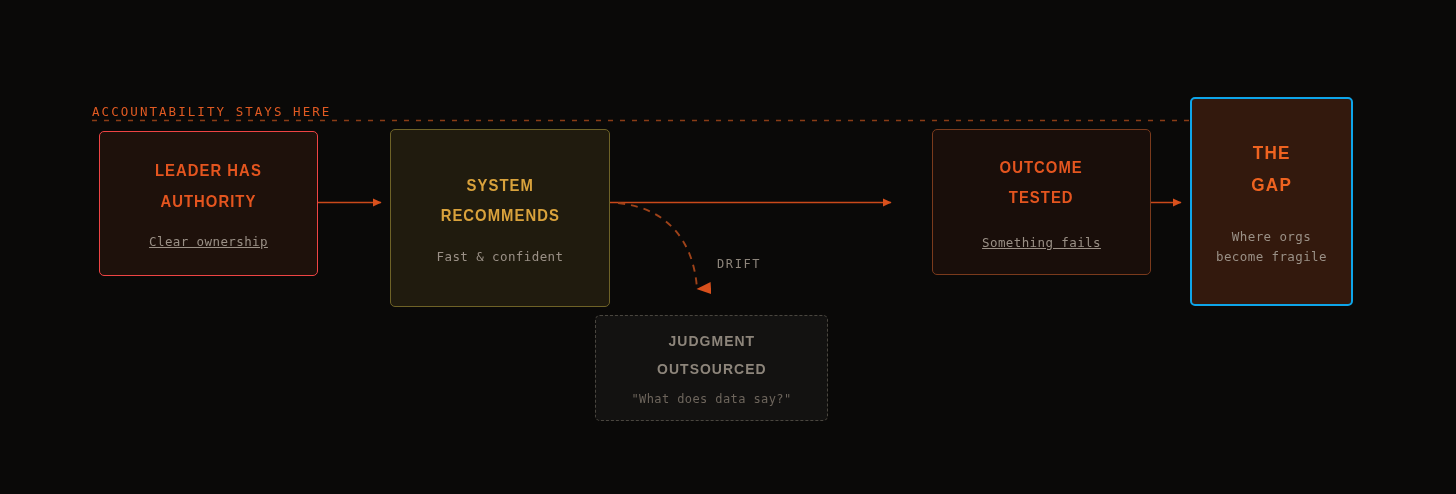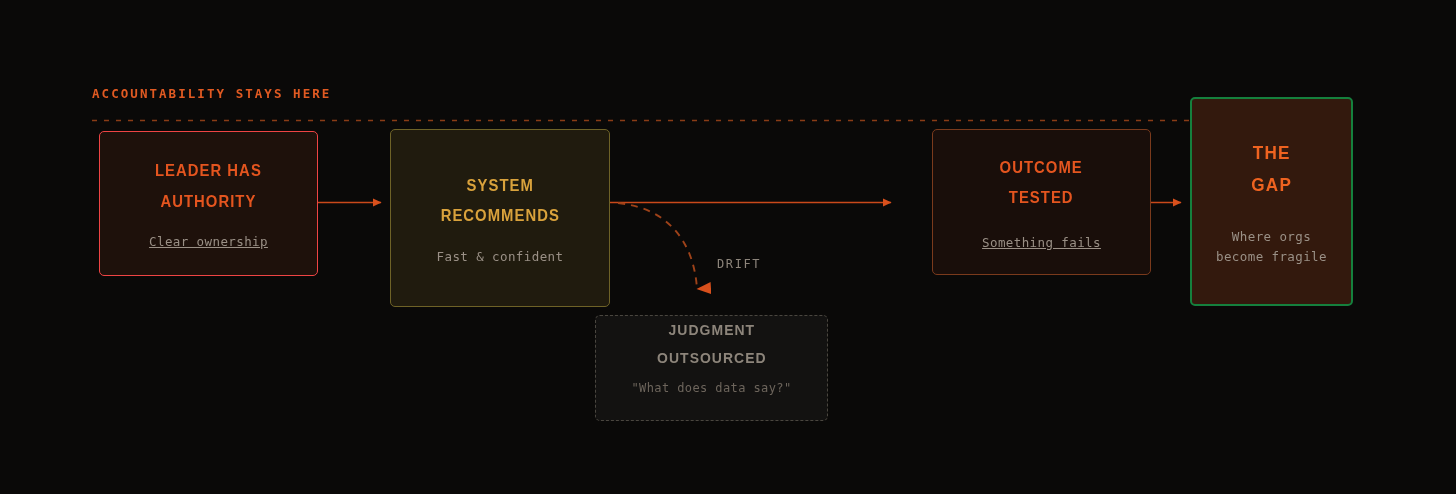--- a/index.html
+++ b/index.html
@@ -32,24 +32,24 @@
     width: 1456px;
     height: 494px;
     pointer-events: none;
     z-index: 1;
   }
 
   
   .section-label {
     position: absolute;
     left: 92px;
-    top: 86px;
+    top: 104px;
     font-family: "DejaVu Sans Mono", "Liberation Mono", monospace;
     font-size: 12.5px;
-    font-weight: 700;
+    font-weight: 400;
     letter-spacing: 2.05px;
     color: #e05a22;
     white-space: nowrap;
     z-index: 3;
   }
 
   
   .node {
     position: absolute;
     box-sizing: border-box;
@@ -107,37 +107,37 @@
     border: 1px solid #7a3a1c;
   }
   #node-outcome .title { color: #e4551f; }
   #node-outcome .subtitle { margin-top: 20px; text-decoration: underline; }
 
   
   #node-gap {
     left: 1190px; top: 97px;
     width: 163px; height: 209px;
     background: #33190d;
-    border: 2px solid #15803d;
+    border: 2px solid #0ea5e9;
   }
   #node-gap .title {
     color: #ef6320;
     font-size: 19px;
     letter-spacing: 1.4px;
     line-height: 1.7;
   }
   #node-gap .subtitle { margin-top: 26px; }
 
   
   #node-judgment {
     left: 595px; top: 315px;
     width: 233px; height: 106px;
     background: #131211;
     border: 1px dashed #4a463f;
-    justify-content: flex-start;
+    justify-content: center;
   }
   #node-judgment .title {
     color: #8d857b;
     font-size: 15.5px;
     line-height: 1.8;
   }
   #node-judgment .subtitle {
     margin-top: 7px;
     color: #6d655c;
     font-size: 12px;

